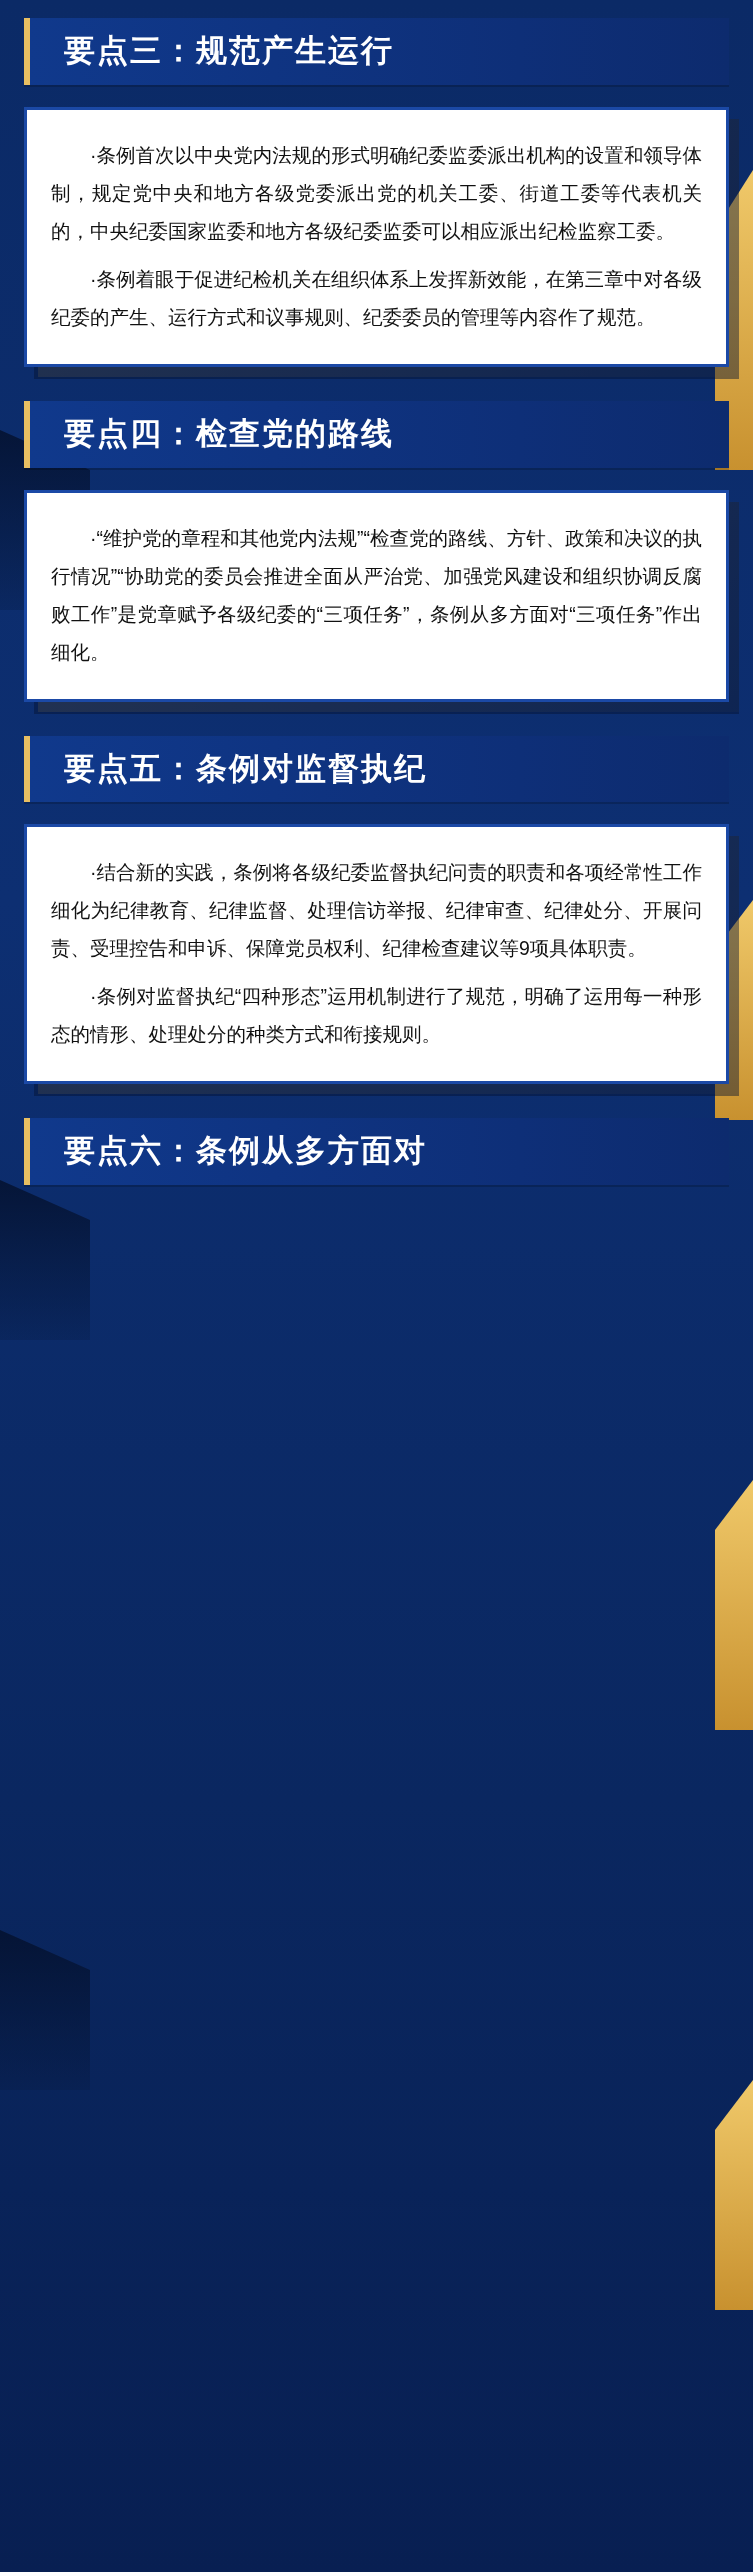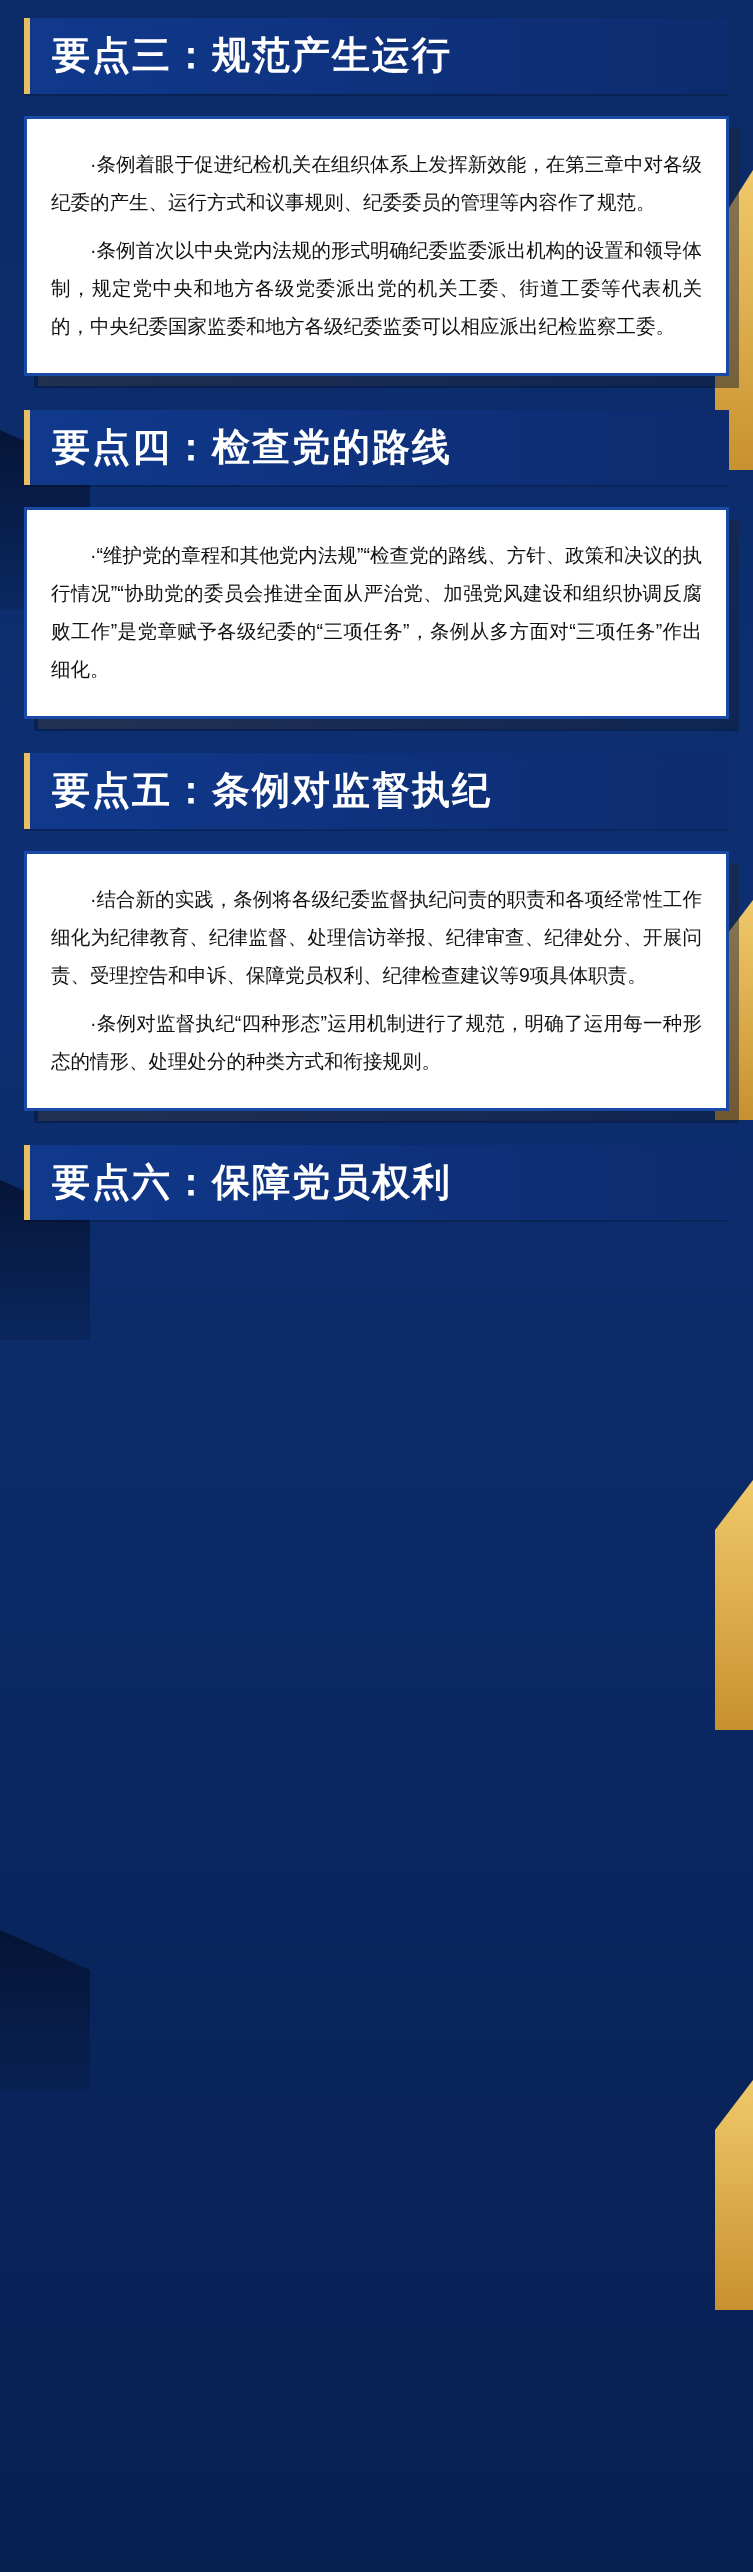--- a/index.html
+++ b/index.html
@@ -47,25 +47,25 @@
 
   .section {
     position: relative;
     z-index: 3;
     padding: 0 24px;
   }
 
   .heading {
     position: relative;
     margin: 0 0 0 0;
-    padding: 14px 18px 14px 22px;
+    padding: 14px 18px 14px 34px;
     background: linear-gradient(90deg, #10398c 0%, #0e2f78 70%, #0d2b6e 100%);
     border-left: 6px solid #e8bf62;
     color: #ffffff;
-    font-size: 38px;
+    font-size: 31px;
     font-weight: bold;
     letter-spacing: 2px;
     line-height: 1.25;
     box-shadow: 0 2px 0 rgba(0,0,0,0.18);
   }
   .heading .num {
     color: #ffffff;
   }
 
   .card-wrap {
@@ -117,22 +117,22 @@
 
   <div class="spacer-top"></div>
 
   <div class="section">
     <div class="heading">
       <span class="num">要点三：</span><span>规范产生运行</span>
     </div>
     <div class="card-wrap">
       <div class="card-shadow"></div>
       <div class="card">
+        <p class="para">·条例首次以中央党内法规的形式明确纪委监委派出机构的设置和领导体制，规定党中央和地方各级党委派出党的机关工委、街道工委等代表机关的，中央纪委国家监委和地方各级纪委监委可以相应派出纪检监察工委。</p>
         <p class="para">·条例着眼于促进纪检机关在组织体系上发挥新效能，在第三章中对各级纪委的产生、运行方式和议事规则、纪委委员的管理等内容作了规范。</p>
-        <p class="para">·条例首次以中央党内法规的形式明确纪委监委派出机构的设置和领导体制，规定党中央和地方各级党委派出党的机关工委、街道工委等代表机关的，中央纪委国家监委和地方各级纪委监委可以相应派出纪检监察工委。</p>
       </div>
     </div>
   </div>
 
   <div class="section">
     <div class="heading">
       <span class="num">要点四：</span><span>检查党的路线</span>
     </div>
     <div class="card-wrap">
       <div class="card-shadow"></div>
@@ -150,17 +150,17 @@
       <div class="card-shadow"></div>
       <div class="card">
         <p class="para">·结合新的实践，条例将各级纪委监督执纪问责的职责和各项经常性工作细化为纪律教育、纪律监督、处理信访举报、纪律审查、纪律处分、开展问责、受理控告和申诉、保障党员权利、纪律检查建议等9项具体职责。</p>
         <p class="para">·条例对监督执纪“四种形态”运用机制进行了规范，明确了运用每一种形态的情形、处理处分的种类方式和衔接规则。</p>
       </div>
     </div>
   </div>
 
   <div class="section">
     <div class="heading">
-      <span class="num">要点六：</span><span>保障党员权利</span>
+      <span class="num">要点六：</span><span>条例从多方面对</span>
     </div>
   </div>
 
 </div>
 
 </body></html>

